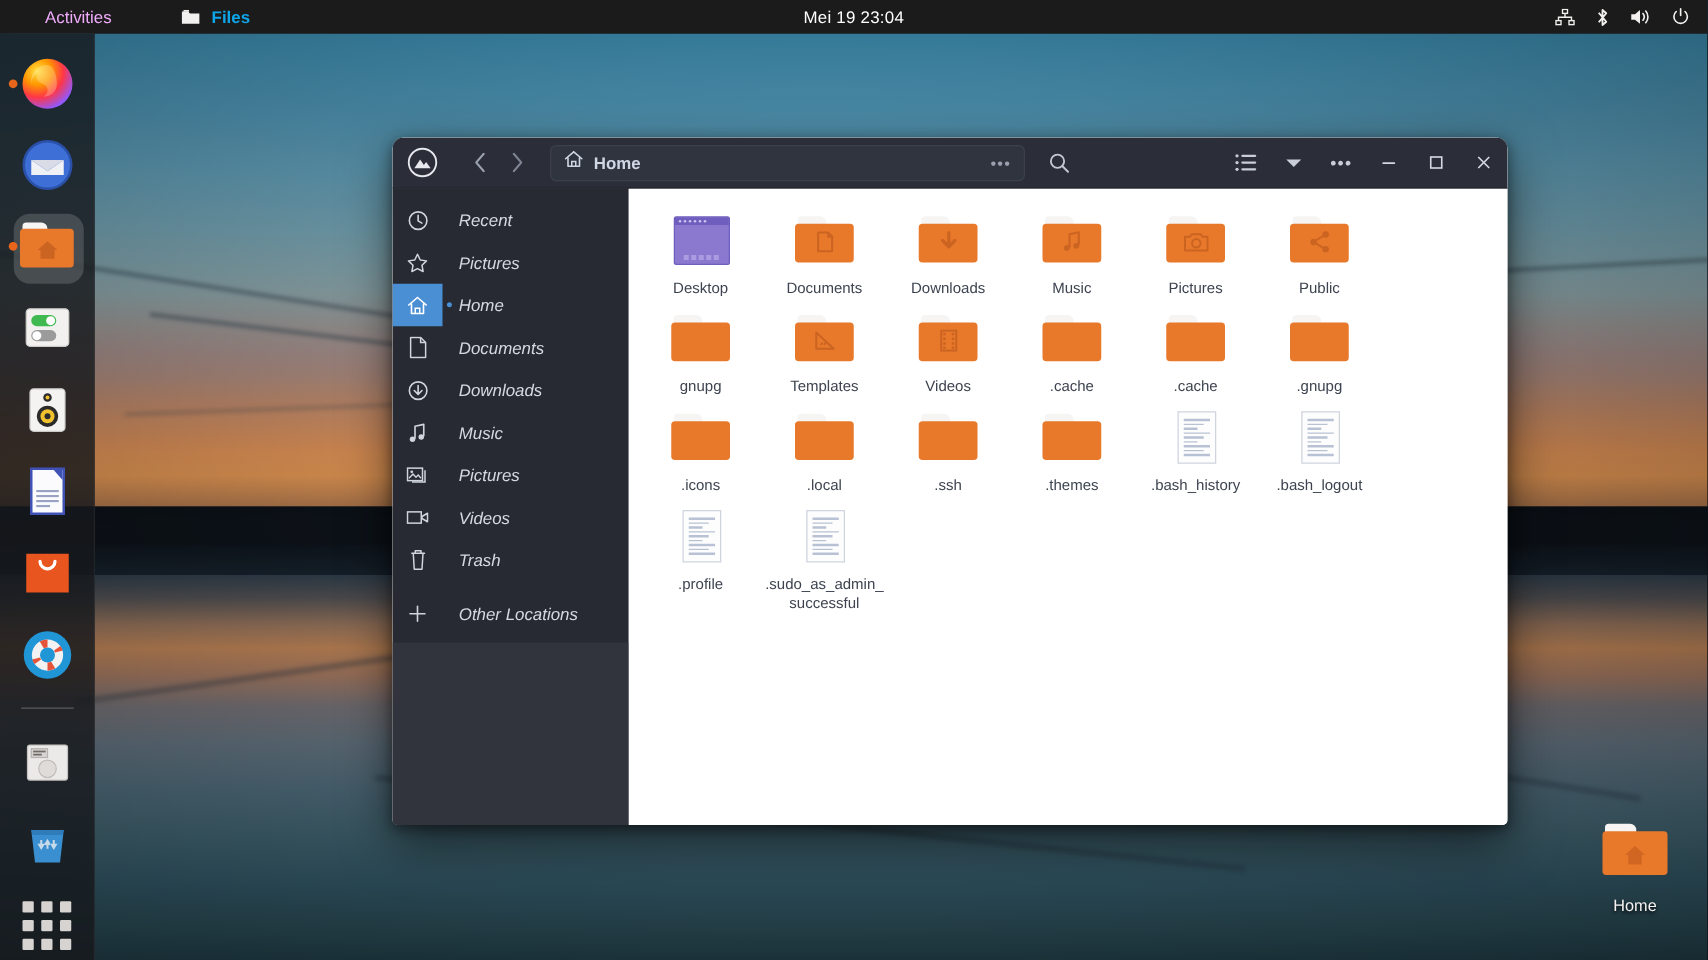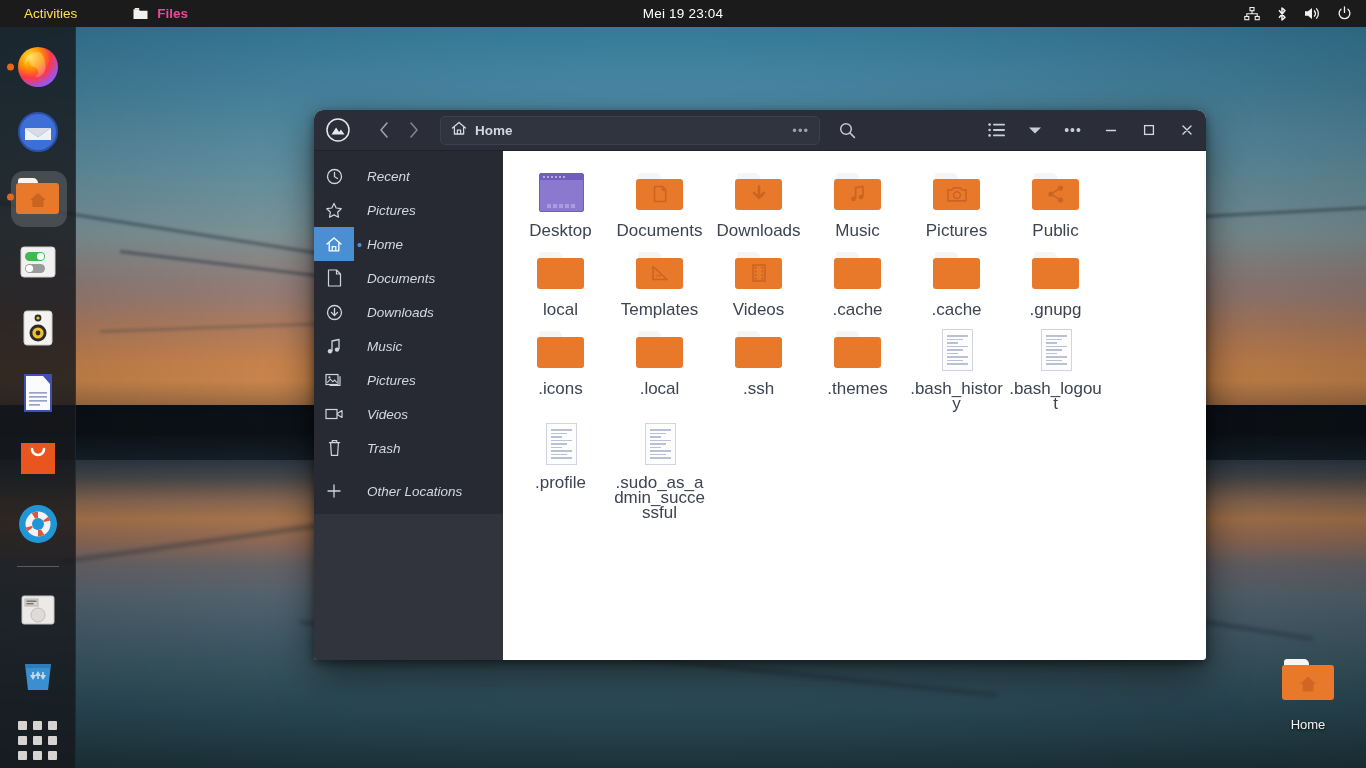--- a/index.html
+++ b/index.html
@@ -64,23 +64,23 @@
   }
 
   
   #topbar {
     position: absolute; left: 0; top: 0; width: 1366px; height: 27px;
     background: #1b1b1b;
     display: flex; align-items: center;
     color: #e8e6e3; font-size: 13.5px;
     z-index: 50;
   }
-  .tb-activities { margin-left: 16px; padding: 2px 8px; color: #fde047; }
+  .tb-activities { margin-left: 28px; padding: 2px 8px; color: #f0abfc; }
   .tb-app { margin-left: 48px; display: flex; align-items: center; gap: 9px; }
-  .tb-app-name { font-weight: 700; color: #ec4899; }
+  .tb-app-name { font-weight: 700; color: #0ea5e9; }
   .tb-clock {
     position: absolute; left: 0; right: 0; text-align: center;
     color: #ffffff; font-size: 13.5px; letter-spacing: .2px;
   }
   .tb-right {
     position: absolute; right: 14px; display: flex; align-items: center; gap: 16px;
   }
   .tb-icon { display: block; }
 
   
@@ -199,21 +199,21 @@
     padding: 12px 8px 0 8px;
     display: flex; flex-wrap: wrap; align-content: flex-start;
   }
   .fitem {
     width: 99px; padding: 6px 2px 4px 2px;
     display: flex; flex-direction: column; align-items: center;
     text-align: center;
   }
   .fico { width: 52px; height: 48px; position: relative; margin-bottom: 6px; }
   .flabel {
-    font-size: 17px; color: #3d4450; line-height: 15px;
+    font-size: 12px; color: #3d4450; line-height: 15px;
     width: 95px; word-wrap: break-word;
   }
 
   
   .doc {
     position: absolute; left: 11px; top: 2px; width: 31px; height: 42px;
     background: #fdfdfd; border: 1px solid #cfd4de;
     display: flex; flex-direction: column; gap: 2px; padding: 5px 4px;
   }
   .doc i { display: block; height: 1.5px; background: #b9c2d4; }
@@ -753,21 +753,21 @@
           </div>
           <div class="flabel">Public</div>
         </div>
         <div class="fitem">
           <div class="fico">
             <div class="folder">
               <div class="tab"></div>
               <div class="body"></div>
             </div>
           </div>
-          <div class="flabel">local</div>
+          <div class="flabel">gnupg</div>
         </div>
         <div class="fitem">
           <div class="fico">
             <div class="folder">
               <div class="tab"></div>
               <div class="body"></div>
               <div class="emb"><svg width="20" height="18" viewBox="0 0 20 18">
                   <path d="M3 15.5h14L3 2.5z" fill="none" stroke="#b4521a" stroke-width="1.6" stroke-linejoin="round"></path>
                   <path d="M6.4 12.4l1.8-1.8M9 12.4l1.8-1.8" stroke="#b4521a" stroke-width="1.3"></path>
                 </svg></div>

